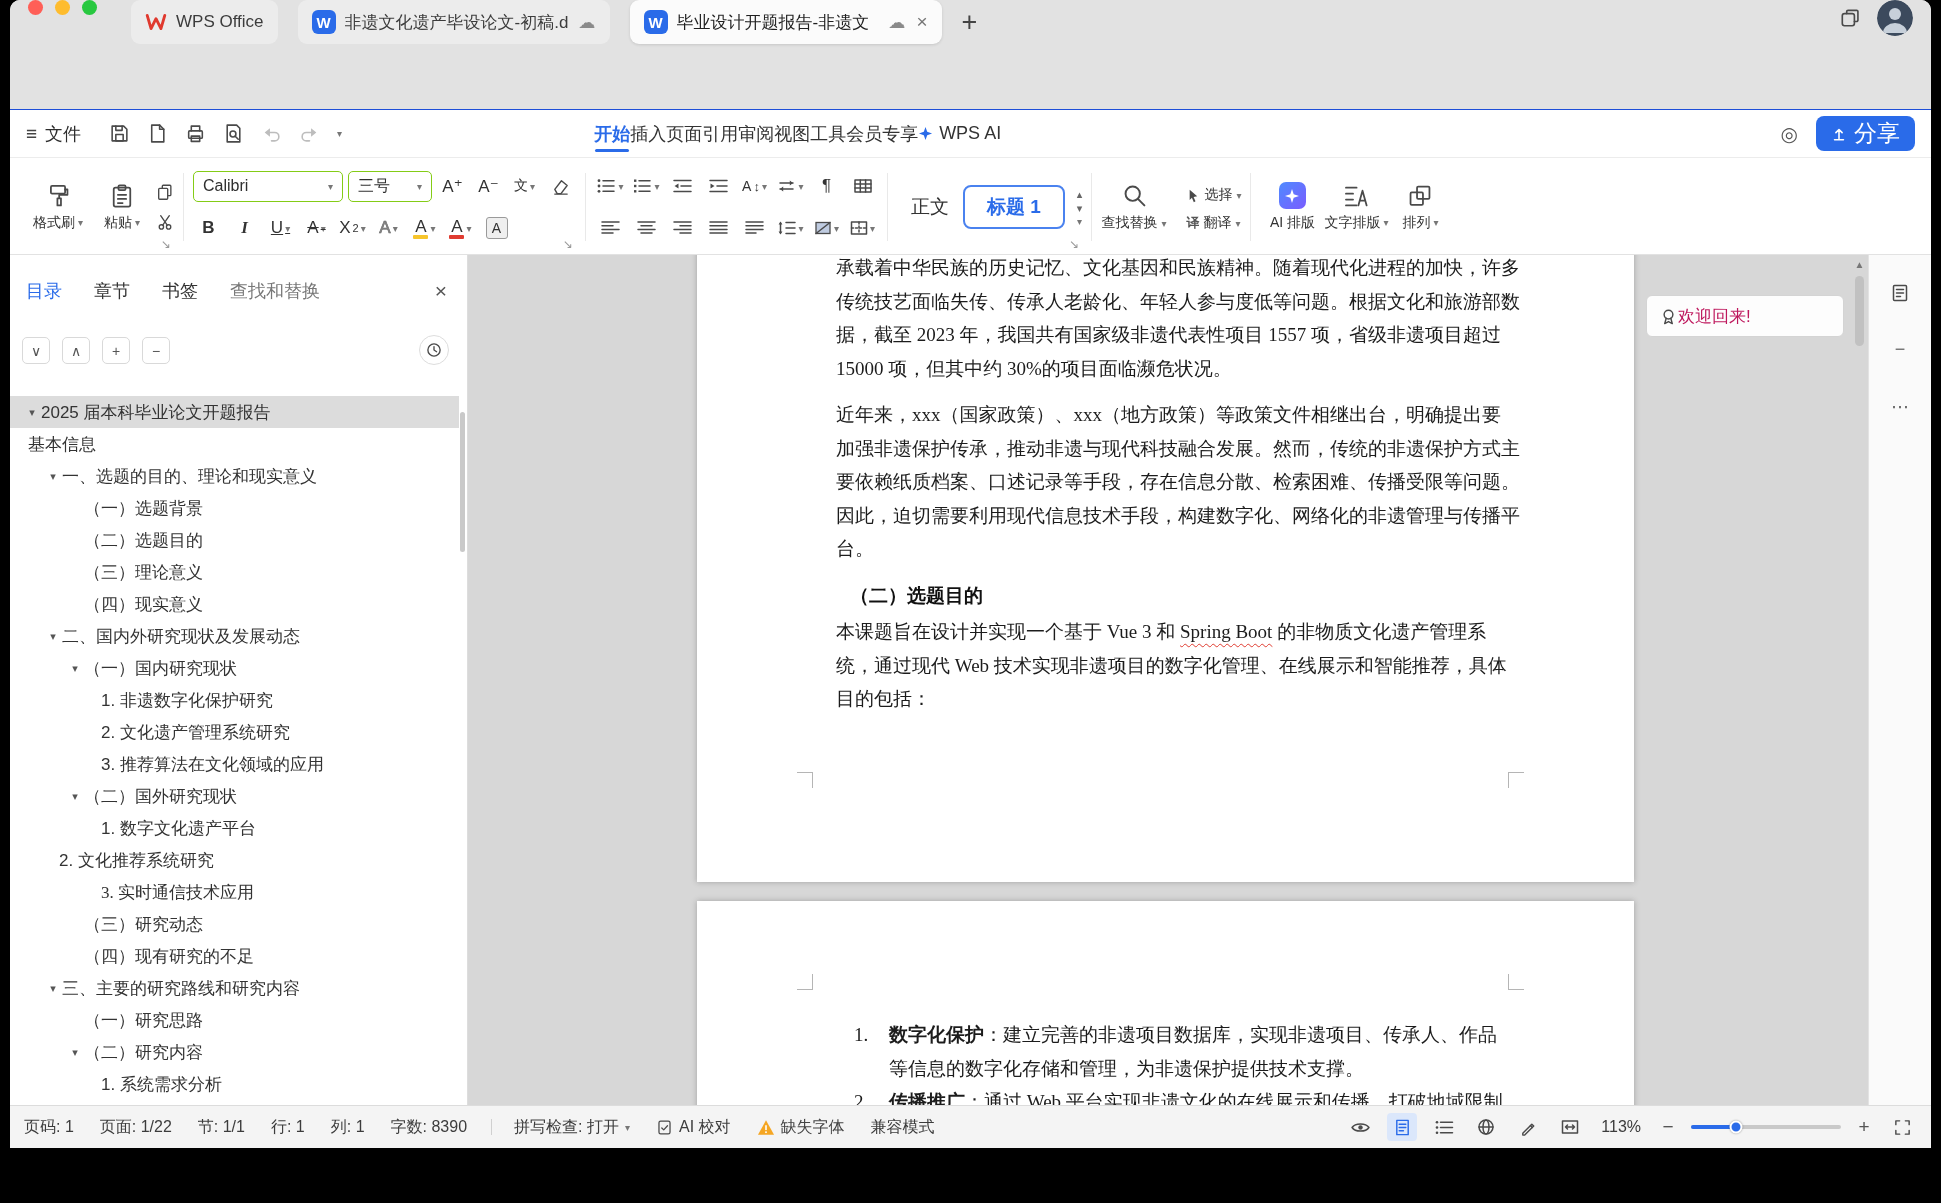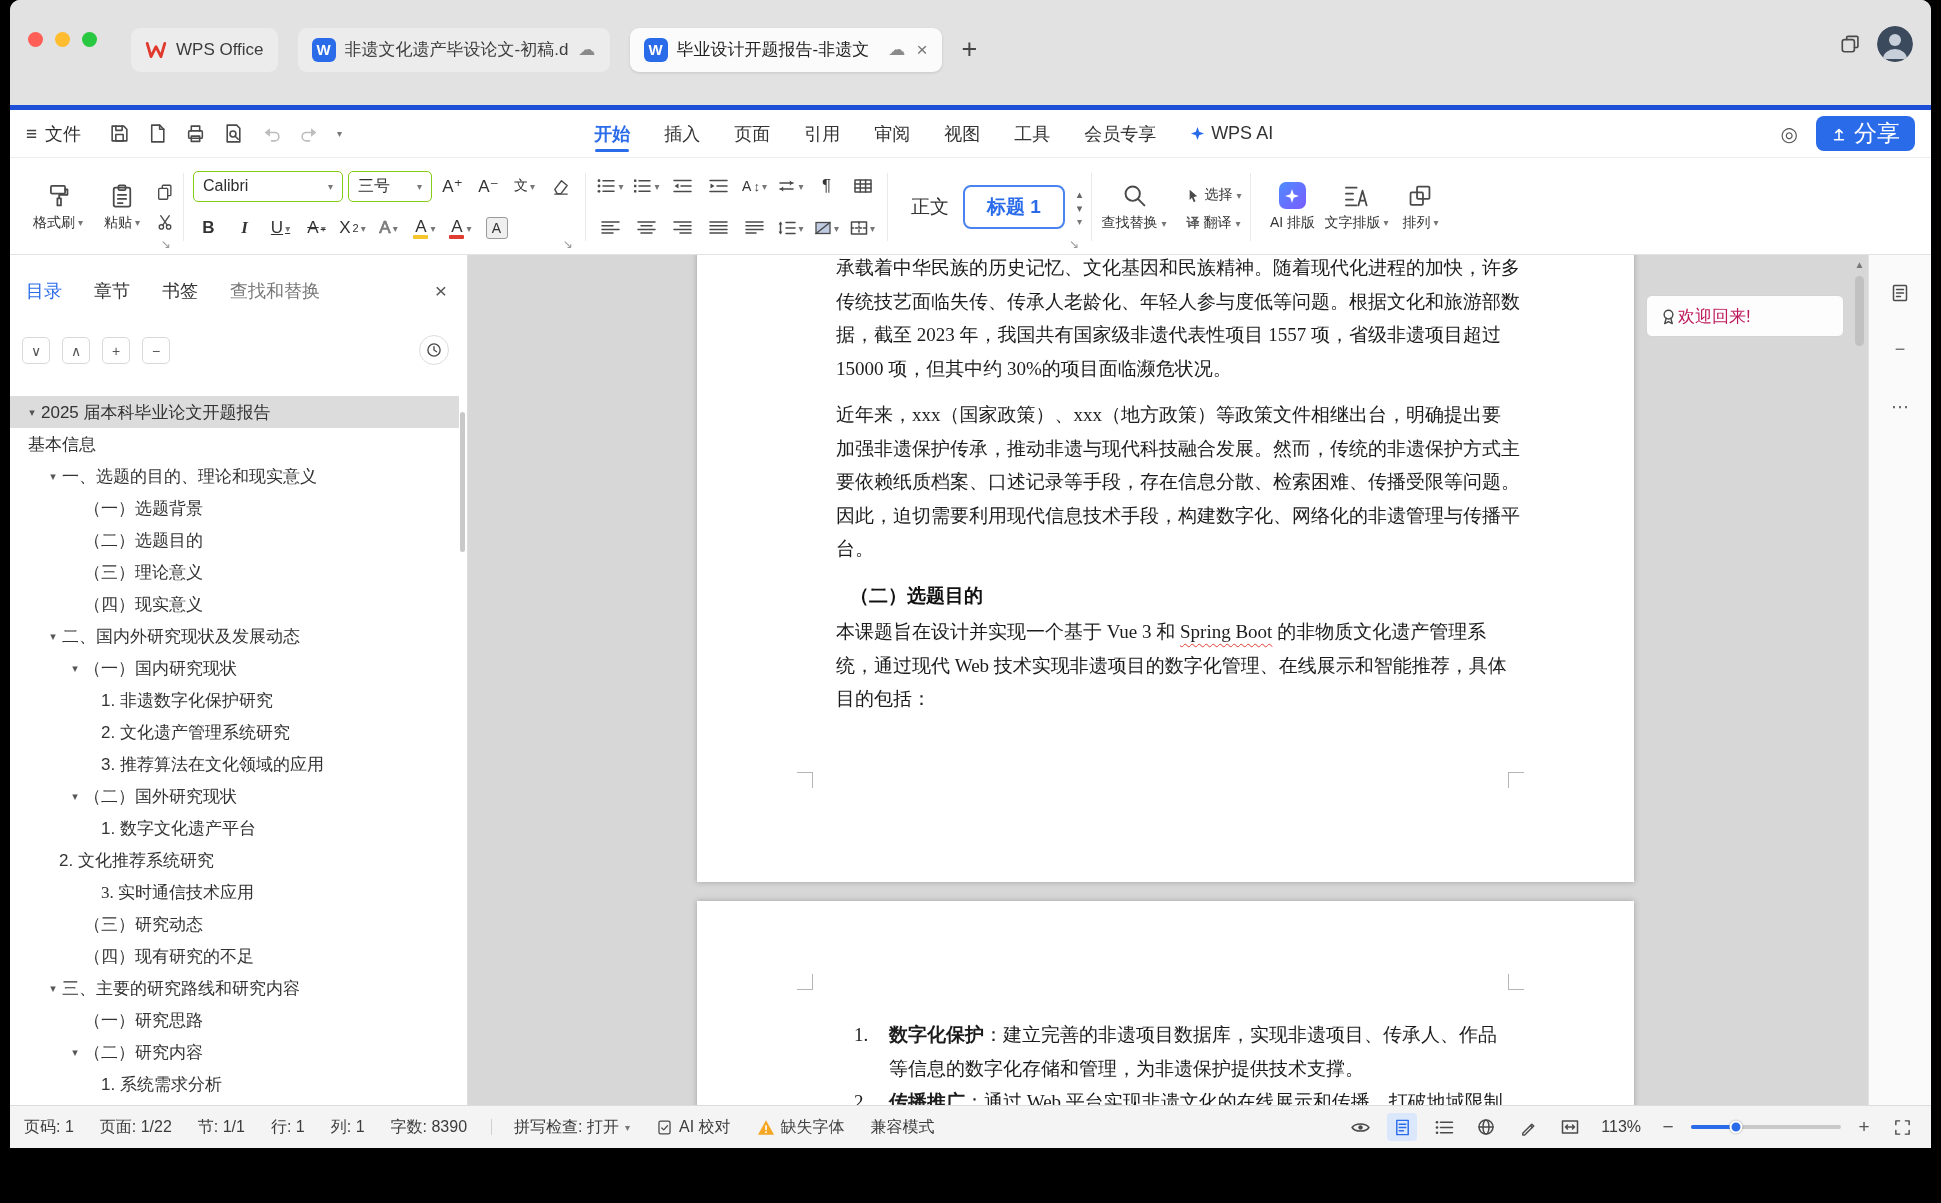--- a/index.html
+++ b/index.html
@@ -2,22 +2,22 @@
 <html><head>
 <meta charset="utf-8">
 <style>
   *{margin:0;padding:0;box-sizing:border-box}
   html,body{width:1941px;height:1203px;background:#000;overflow:hidden;
     font-family:"Liberation Sans","DejaVu Sans",sans-serif;-webkit-font-smoothing:antialiased}
   .app{position:absolute;left:10px;top:0;width:1921px;height:1148px;background:#fff;
     border-radius:10px 10px 0 0;overflow:hidden;display:flex;flex-direction:column}
 
   
-  .tabbar{height:110px;background:#e2e2e2;border-bottom:5px solid #1d4ed8;
-    display:flex;align-items:center;padding:0 18px 6px 18px;flex:none}
+  .tabbar{height:110px;background:#e2e2e2;border-bottom:1px solid #1d4ed8;
+    display:flex;align-items:flex-start;padding:0 18px 6px 18px;flex:none}
   .lights{display:flex;gap:12px;margin-bottom:20px}
   .light{width:15px;height:15px;border-radius:50%}
   .l-red{background:#ff5f57}.l-yel{background:#febc2e}.l-grn{background:#28c840}
   .tabstrip{display:flex;gap:20px;margin-left:34px;min-width:0;align-items:flex-end}
   .wtab{height:44px;border-radius:9px;background:#ececec;display:flex;align-items:center;
     padding:0 14px;gap:9px;font-size:17px;color:#3c3c3c;flex:none}
   .wtab.doc{width:312px}
   .wtab.active{background:#fbfbfb;color:#1f1f1f;box-shadow:0 1px 3px rgba(0,0,0,.12)}
   .wtab .tlabel{white-space:nowrap;overflow:hidden;text-overflow:ellipsis;min-width:0;flex:1}
   .wicon{width:24px;height:24px;border-radius:6px;background:#2a6be9;color:#fff;font-weight:700;
@@ -28,21 +28,21 @@
   .newtab{height:44px;display:flex;align-items:center;font-size:27px;color:#444;margin-left:20px}
   .tab-right{margin-left:auto;display:flex;align-items:center;gap:16px;margin-bottom:12px}
   .avatar{width:36px;height:36px;border-radius:50%;overflow:hidden;flex:none}
 
   
   .menubar{height:48px;background:#fff;border-bottom:1px solid #ececec;display:flex;
     align-items:center;padding:0 16px;flex:none}
   .file-btn{display:flex;align-items:center;gap:8px;font-size:18px;color:#2d2d2d}
   .hamb{font-size:19px;color:#444}
   .qicons{display:flex;gap:17px;margin-left:28px;align-items:center}
-  .menu-tabs{display:flex;gap:34px;margin-left:252px;height:100%;align-items:stretch}
+  .menu-tabs{display:flex;margin-left:252px;height:100%;align-items:stretch}
   .menu-tab{font-size:18px;color:#333;display:flex;align-items:center;gap:6px;position:relative;white-space:nowrap}
   .menu-tab.active{color:#2a6be9;font-weight:700}
   .menu-tab.active::after{content:"";position:absolute;left:1px;right:1px;bottom:5px;height:3px;
     border-radius:2px;background:#2a6be9}
   .menu-right{margin-left:auto;display:flex;align-items:center;gap:18px}
   .support{font-size:20px;color:#555}
   .share-btn{background:#2a6be9;color:#fff;font-size:23px;border-radius:8px;height:35px;
     padding:0 15px;display:flex;align-items:center;gap:7px}
 
   

